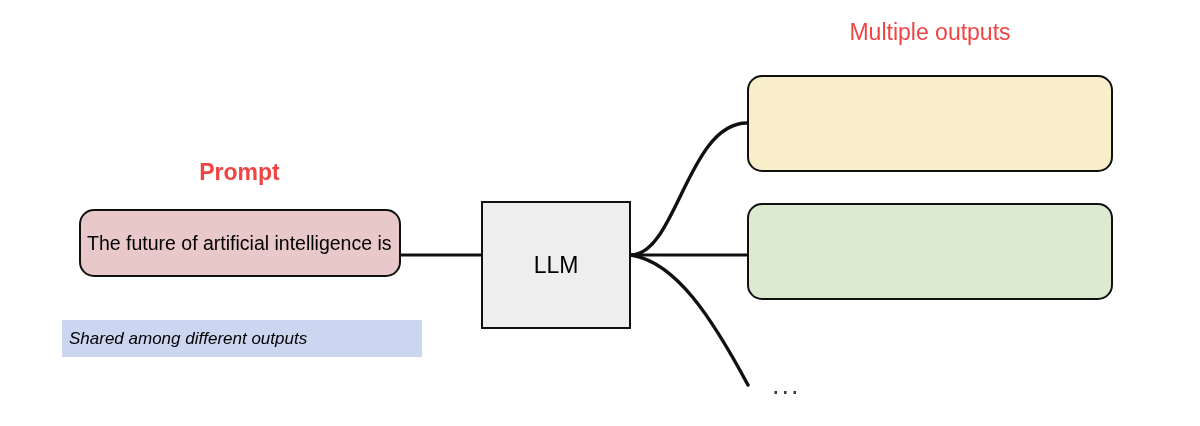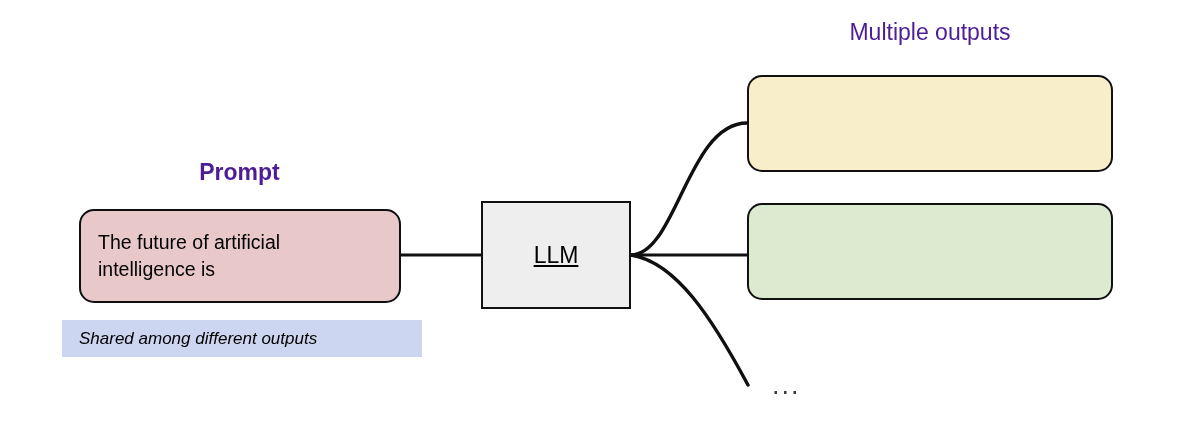--- a/index.html
+++ b/index.html
@@ -25,21 +25,21 @@
     top: 0;
     width: 1200px;
     height: 426px;
     pointer-events: none;
   }
 
   .label {
     position: absolute;
     font-size: 23px;
     line-height: 1;
-    color: #4c1d95;
+    color: #ef4444;
     white-space: nowrap;
   }
   #label-prompt {
     left: 79px;
     top: 161px;
     width: 321px;
     text-align: center;
     font-weight: bold;
   }
   #label-multiple-outputs {
@@ -53,44 +53,43 @@
     position: absolute;
     box-sizing: border-box;
     border: 2.2px solid #101010;
     background: #ffffff;
   }
 
   #prompt-box {
     left: 79px;
     top: 209px;
     width: 322px;
-    height: 94px;
+    height: 68px;
     border-radius: 15px;
     background: #e8c8c8;
     display: flex;
     align-items: center;
-    padding: 0 17px;
+    padding: 0 6px;
   }
   #prompt-text {
     font-size: 19.5px;
     line-height: 1.38;
     color: #000000;
   }
 
   #llm-box {
     left: 481px;
     top: 201px;
     width: 150px;
-    height: 108px;
+    height: 128px;
     border-radius: 0;
     background: #eeeeee;
     display: flex;
     align-items: center;
     justify-content: center;
-    text-decoration: underline;
   }
   #llm-text {
     font-size: 23px;
     color: #000000;
   }
 
   .output-box {
     border-radius: 15px;
     left: 747px;
     width: 366px;
@@ -108,21 +107,21 @@
 
   #shared-note {
     position: absolute;
     left: 62px;
     top: 320px;
     width: 360px;
     height: 37px;
     background: #ccd6f0;
     display: flex;
     align-items: center;
-    padding-left: 17px;
+    padding-left: 7px;
     box-sizing: border-box;
   }
   #shared-note-text {
     font-size: 17px;
     font-style: italic;
     color: #000000;
     white-space: nowrap;
   }
 
   #ellipsis {

